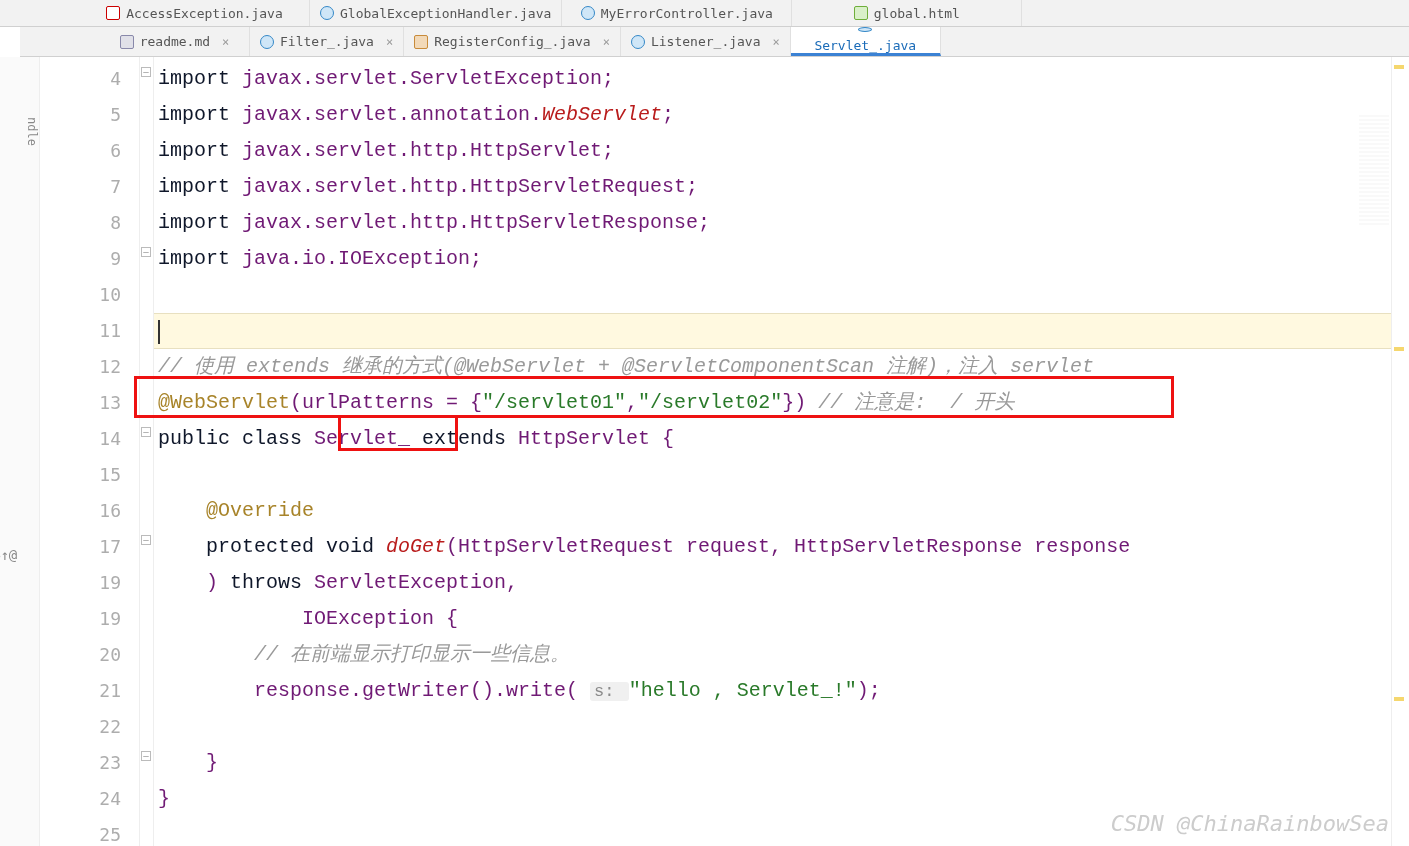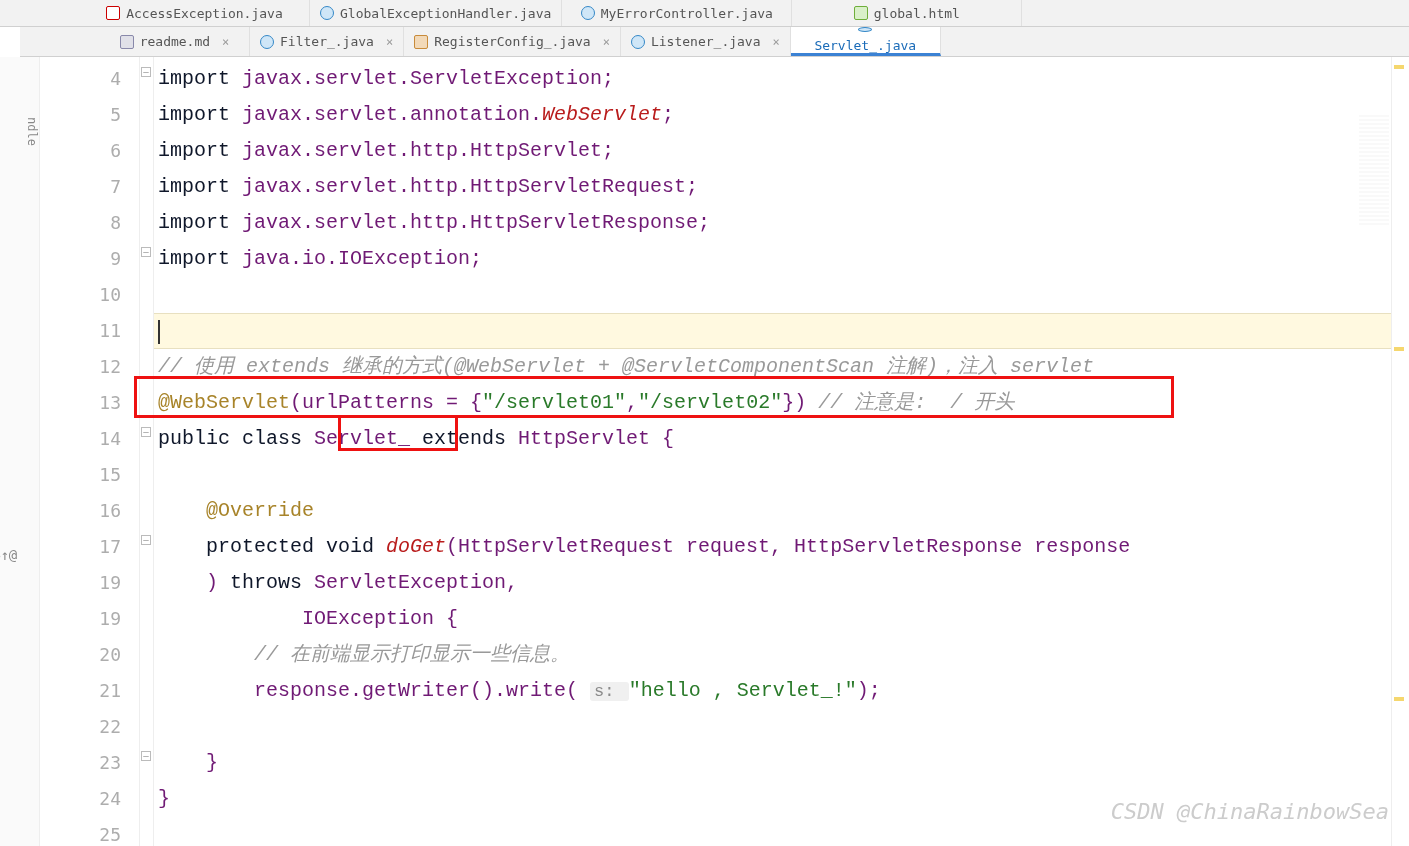--- a/index.html
+++ b/index.html
@@ -129,21 +129,21 @@
     width:18px; background:#fff; border-left:1px solid #eee;
     position:relative;
   }
   .rail-mark { position:absolute; left:2px; width:10px; height:4px;}
   .minimap {
     position:absolute; right:20px; top:58px; width:30px; height:110px;
     background: repeating-linear-gradient(#f0f0f0 0 2px, #fff 2px 4px);
     opacity:.4;
   }
   .watermark {
-    position:absolute; right:20px; bottom:22px;
+    position:absolute; right:20px; bottom:10px;
     font-size:22px; color:#ccc; font-style:italic;
   }
 </style>
 </head>
 <body>
 
 <div class="tab-strip top" id="tabs-top">
     <div class="tab">
       <span class="file-icon ico-java-err"></span>
       <span>AccessException.java</span>

